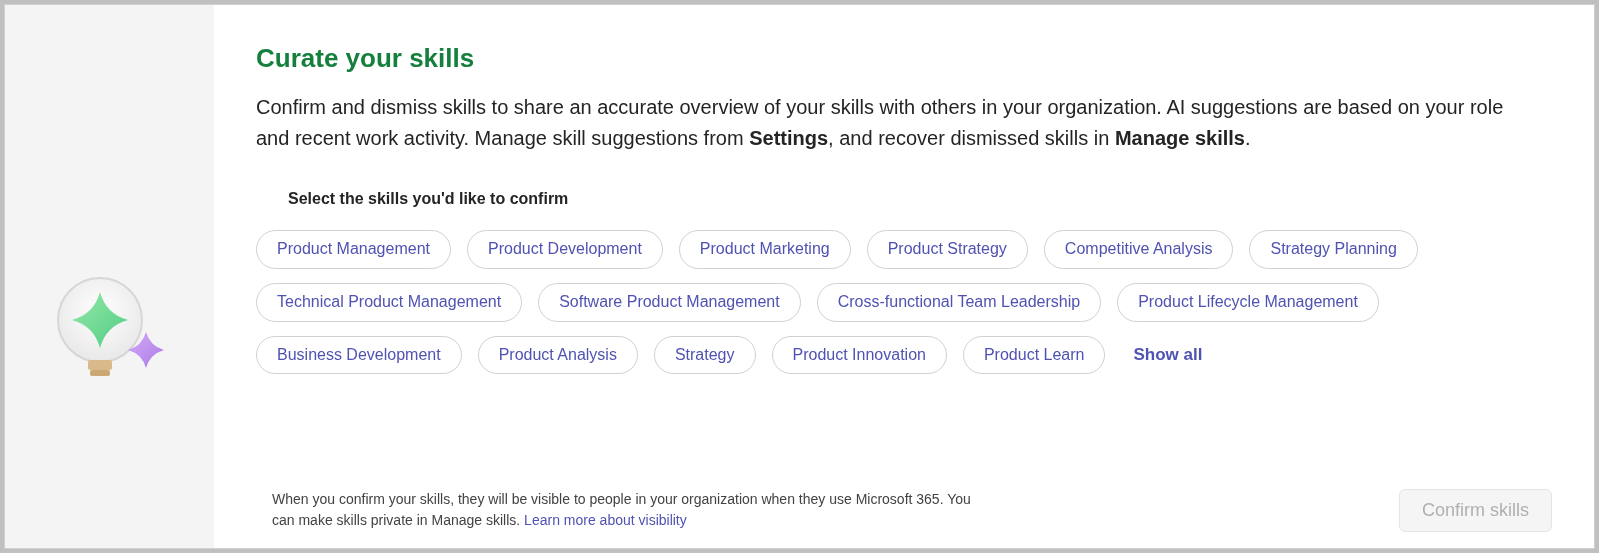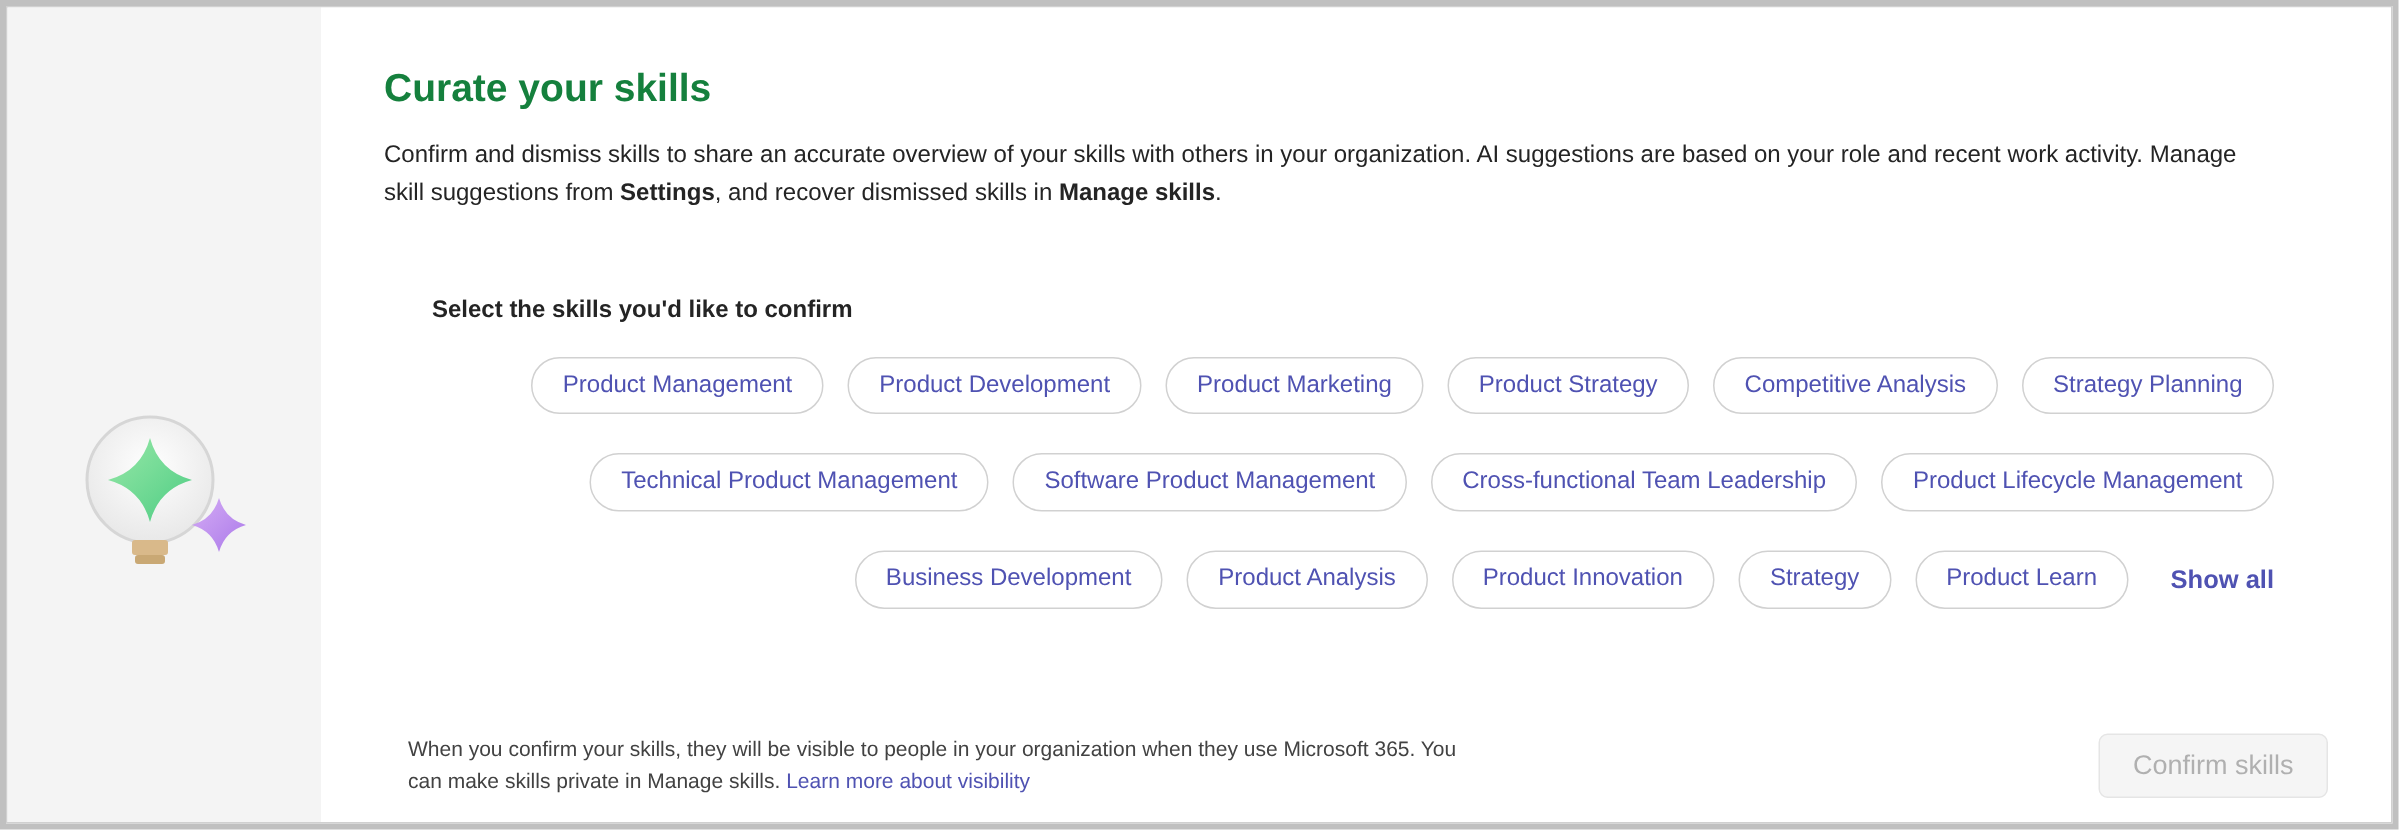--- a/index.html
+++ b/index.html
@@ -40,41 +40,40 @@
       position: relative;
       background:#fff;
     }
     h1.page-title {
       font-size: 26px;
       font-weight: 600;
       color: #15803d;
       margin-bottom: 18px;
     }
     p.description {
-      font-size: 16px;
+      font-size: 20px;
       line-height: 1.55;
       color: #242424;
       max-width: 1260px;
-      margin-bottom: 56px;
+      margin-bottom: 36px;
     }
     p.description .bold { font-weight: 600; }
     .select-label {
       font-size: 16px;
       font-weight: 600;
       color: #242424;
       margin-bottom: 22px;
       margin-left: 32px;
     }
     .chips {
       display: flex;
       flex-wrap: wrap;
-      gap: 26px 16px;
+      gap: 14px 16px;
       align-items: center;
       max-width: 1260px;
-      justify-content: flex-end;
     }
     .chip {
       border: 1px solid #d1d1d1;
       border-radius: 22px;
       padding: 8px 20px;
       font-size: 16px;
       color: #4f52b2;
       background: #fff;
       cursor: pointer;
       line-height: 1.3;
@@ -168,22 +167,22 @@
         <button class="chip">Product Marketing</button>
         <button class="chip">Product Strategy</button>
         <button class="chip">Competitive Analysis</button>
         <button class="chip">Strategy Planning</button>
         <button class="chip">Technical Product Management</button>
         <button class="chip">Software Product Management</button>
         <button class="chip">Cross-functional Team Leadership</button>
         <button class="chip">Product Lifecycle Management</button>
         <button class="chip">Business Development</button>
         <button class="chip">Product Analysis</button>
+        <button class="chip">Strategy</button>
         <button class="chip">Product Innovation</button>
-        <button class="chip">Strategy</button>
         <button class="chip">Product Learn</button>
         <span class="show-all">Show all</span>
       </div>
 
     <div class="footer-row">
       <div class="footer-text">
         <span>When you confirm your skills, they will be visible to people in your organization when they use Microsoft 365. You can make skills private in Manage skills. </span><a>Learn more about visibility</a>
       </div>
       <button class="confirm-btn">Confirm skills</button>
     </div>

